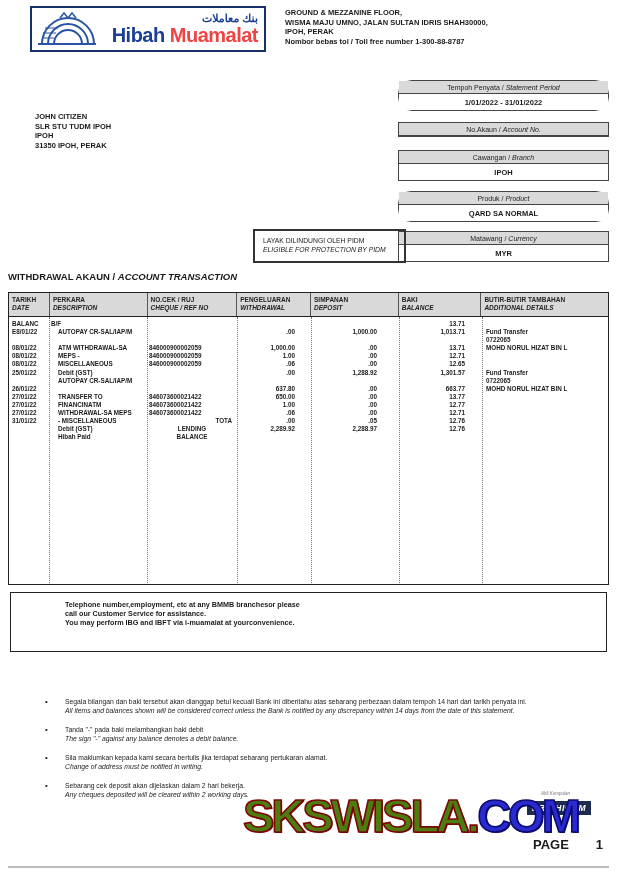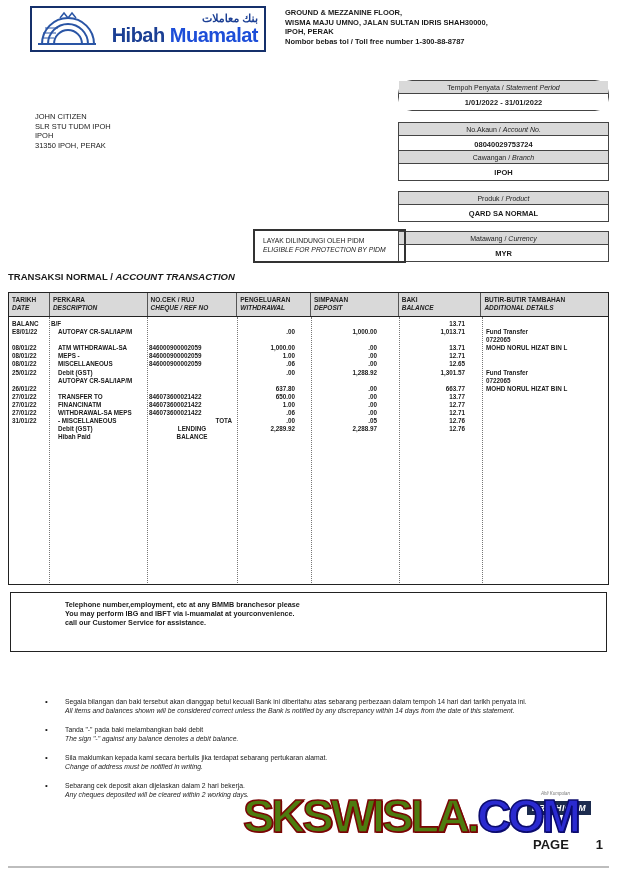--- a/index.html
+++ b/index.html
@@ -12,38 +12,38 @@
   .it { font-style:italic; }
 
   
   .logo-box { position:absolute; left:30px; top:6px; width:236px; height:46px;
     border:2px solid #15306b; display:flex; align-items:center; padding:2px 6px 2px 4px; }
   .logo-icon { width:62px; height:38px; flex:none; }
   .logo-text { flex:1; display:flex; flex-direction:column; align-items:flex-end; }
   .logo-arabic { color:#1b3f94; font-size:11px; font-weight:bold; line-height:12px; }
   .logo-latin { font-size:20px; font-weight:bold; line-height:22px; letter-spacing:-0.5px; }
   .logo-latin .bank { color:#1b3f94; }
-  .logo-latin .muam { color:#1d4ed8; }
+  .logo-latin .muam { color:#ef4444; }
 
   
   .bank-address { position:absolute; left:285px; top:8px; font-size:7.5px; font-weight:bold; line-height:9.5px; }
 
   
   .stmt-title { position:absolute; left:60px; top:76px; font-size:10px; font-weight:bold; line-height:12px; }
-  .customer { position:absolute; left:35px; top:112px; font-size:7.5px; font-weight:normal; line-height:9.5px; }
+  .customer { position:absolute; left:35px; top:112px; font-size:7.5px; font-weight:bold; line-height:9.5px; }
 
   
   .info-col { position:absolute; left:398px; top:0; width:211px; }
   .ibox { position:absolute; left:0; width:211px; border:1px solid #444; }
   .ibox .ibox-label { background:#d9d9d9; text-align:center; font-size:7px; padding:3px 0 2px; border-bottom:1px solid #444; color:#222; }
   .ibox .ibox-value { background:#fff; text-align:center; font-size:7.5px; font-weight:bold; padding:4px 0 3px; }
   .ibox.period   { top:80px;border-radius:14px; }
   .ibox.account  { top:122px; }
   .ibox.branch   { top:150px; }
-  .ibox.product  { top:191px; }
+  .ibox.product  { top:191px;border-radius:13px; }
   .ibox.currency { top:231px; }
 
   
   .pidm { position:absolute; left:253px; top:229px; width:153px; height:34px;
     border:2px solid #333; padding:5px 0 0 8px; font-size:6.8px; line-height:9px; }
 
   
   .section-title { position:absolute; left:8px; top:271px; font-size:9.5px; font-weight:bold; }
 
   
@@ -134,42 +134,41 @@
       <div>31350 IPOH, PERAK</div>
     </div>
 
   <div class="info-col">
       <div class="ibox period">
         <div class="ibox-label"><span>Tempoh Penyata / </span><span class="it">Statement Period</span></div>
         <div class="ibox-value">1/01/2022 - 31/01/2022</div>
       </div>
       <div class="ibox account">
         <div class="ibox-label"><span>No.Akaun / </span><span class="it">Account No.</span></div>
-        <div class="ibox-value">08040029753724</div>
       </div>
       <div class="ibox branch">
         <div class="ibox-label"><span>Cawangan / </span><span class="it">Branch</span></div>
         <div class="ibox-value">IPOH</div>
       </div>
       <div class="ibox product">
         <div class="ibox-label"><span>Produk / </span><span class="it">Product</span></div>
         <div class="ibox-value">QARD SA NORMAL</div>
       </div>
       <div class="ibox currency">
         <div class="ibox-label"><span>Matawang / </span><span class="it">Currency</span></div>
         <div class="ibox-value">MYR</div>
       </div>
     </div>
 
   <div class="pidm">
     <div>LAYAK DILINDUNGI OLEH PIDM</div>
     <div class="it">ELIGIBLE FOR PROTECTION BY PIDM</div>
   </div>
 
-  <div class="section-title"><span>TRANSAKSI NORMAL</span> <span>/</span> <span class="it">ACCOUNT TRANSACTION</span></div>
+  <div class="section-title"><span>WITHDRAWAL AKAUN</span> <span>/</span> <span class="it">ACCOUNT TRANSACTION</span></div>
 
   <div class="txn-table">
     <div class="thead">
         <div class="th" style="width: 40px;">
           <div>TARIKH</div>
           <div class="en">DATE</div>
         </div>
         <div class="th" style="width: 98px;">
           <div>PERKARA</div>
           <div class="en">DESCRIPTION</div>
@@ -337,22 +336,22 @@
         <div class="vsep" style="left: 138px;"></div>
         <div class="vsep" style="left: 228px;"></div>
         <div class="vsep" style="left: 302px;"></div>
         <div class="vsep" style="left: 390px;"></div>
         <div class="vsep" style="left: 473px;"></div>
       </div>
   </div>
 
   <div class="notice">
       <div>Telephone number,employment, etc at any BMMB branchesor please</div>
+      <div>call our Customer Service for assistance.</div>
       <div>You may perform IBG and IBFT via i-muamalat at yourconvenience.</div>
-      <div>call our Customer Service for assistance.</div>
     </div>
 
   <div class="bullets">
       <div class="bullet">
         <span class="dot">•</span>
         <div>
           <div class="bt b-my">Segala bilangan dan baki tersebut akan dianggap betul kecuali Bank ini diberitahu atas sebarang perbezaan dalam tempoh 14 hari dari tarikh penyata ini.</div>
           <div class="bt b-en">All items and balances shown will be considered correct unless the Bank is notified by any discrepancy within 14 days from the date of this statement.</div>
         </div>
       </div>

